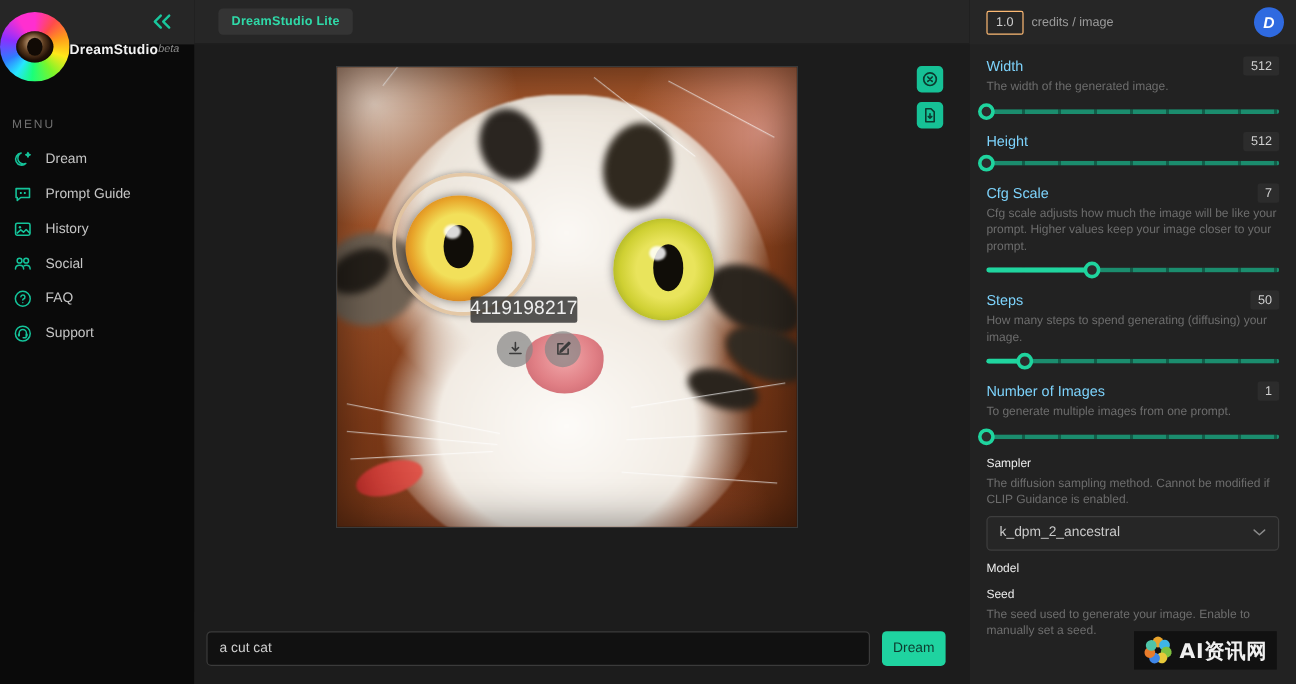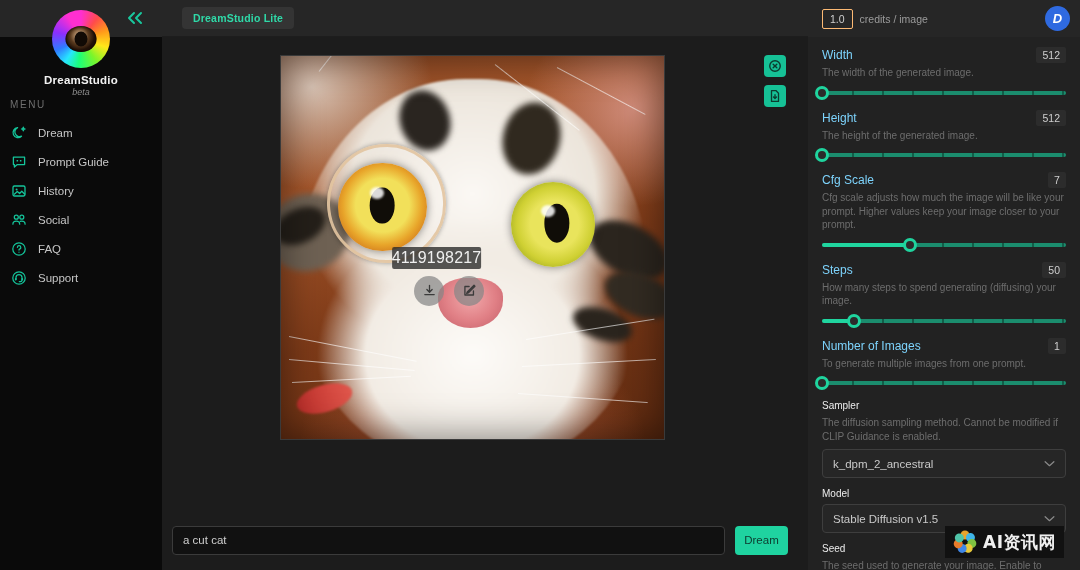--- a/index.html
+++ b/index.html
@@ -20,21 +20,21 @@
     height:37px; background:#262626; width:100%;
     position:relative;
   }
   .collapse-btn {
     position:absolute; right:14px; top:7px;
     width:24px; height:22px; cursor:pointer;
     display:flex; align-items:center; justify-content:center;
   }
   .logo-wrap {
     position:absolute; top:10px; left:0; width:162px;
-    display:flex; flex-direction:column; align-items:center;
+    display:flex; flex-direction:row; align-items:center;
     z-index:5;
   }
   .logo-eye {
     width:58px; height:58px; border-radius:50%;
     background:
       radial-gradient(circle at 50% 50%, #2b1a0c 0 17%, rgba(43,26,12,0) 18%),
       conic-gradient(from 0deg,
         #ff2fd0 0deg, #ff4b4b 38deg, #ff9b1a 72deg,
         #ffe81a 108deg, #7df52a 145deg, #1aff7a 185deg,
         #27e6ff 215deg, #2f7bff 245deg, #8b2fff 285deg,
@@ -496,21 +496,20 @@
             <span class="fill" style="width:0%"></span>
           <span class="thumb" style="left:0%"></span>
         </div>
       </div>
 
       <div class="field">
         <div class="field-head">
           <span class="field-title">Height</span>
           <span class="field-val">512</span>
         </div>
-        <div class="field-desc">The height of the generated image.</div>
         <div class="slider">
           <span class="track"></span>
             <span class="fill" style="width:0%"></span>
           <span class="thumb" style="left:0%"></span>
         </div>
       </div>
 
       <div class="field">
         <div class="field-head">
           <span class="field-title">Cfg Scale</span>
@@ -558,28 +557,20 @@
           <span class="chev">
             <svg width="11" height="7" viewBox="0 0 12 8" fill="none" stroke="currentColor" stroke-width="1.4" stroke-linecap="round" stroke-linejoin="round">
                 <polyline points="1,2 6,6.5 11,2"></polyline>
               </svg>
           </span>
         </div>
       </div>
 
       <div class="field">
         <div class="select-label">Model</div>
-        <div class="select-box">
-          <span>Stable Diffusion v1.5</span>
-          <span class="chev">
-            <svg width="11" height="7" viewBox="0 0 12 8" fill="none" stroke="currentColor" stroke-width="1.4" stroke-linecap="round" stroke-linejoin="round">
-                <polyline points="1,2 6,6.5 11,2"></polyline>
-              </svg>
-          </span>
-        </div>
       </div>
 
       <div class="field">
         <div class="select-label">Seed</div>
         <div class="field-desc">The seed used to generate your image. Enable to manually set a seed.</div>
       </div>
     </div>
 
     <div class="watermark">
       <span class="wm-flower">

